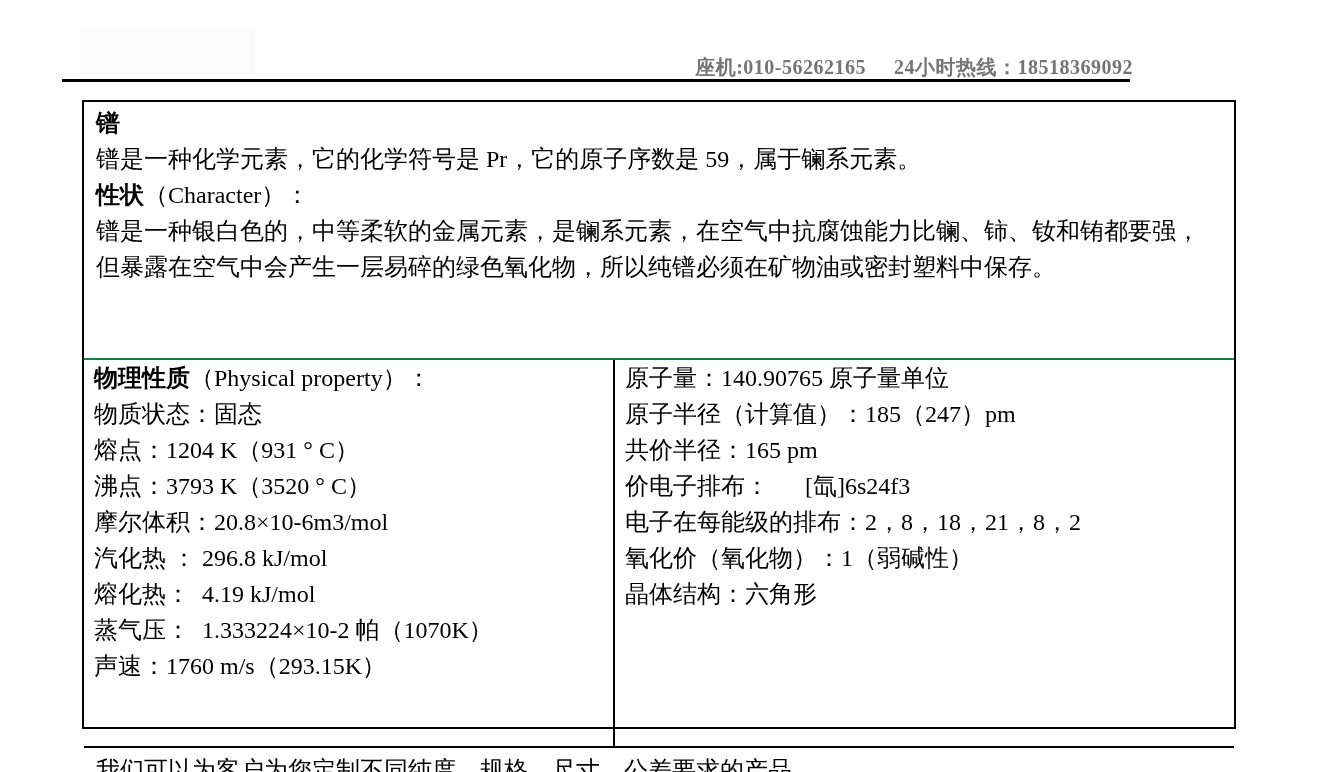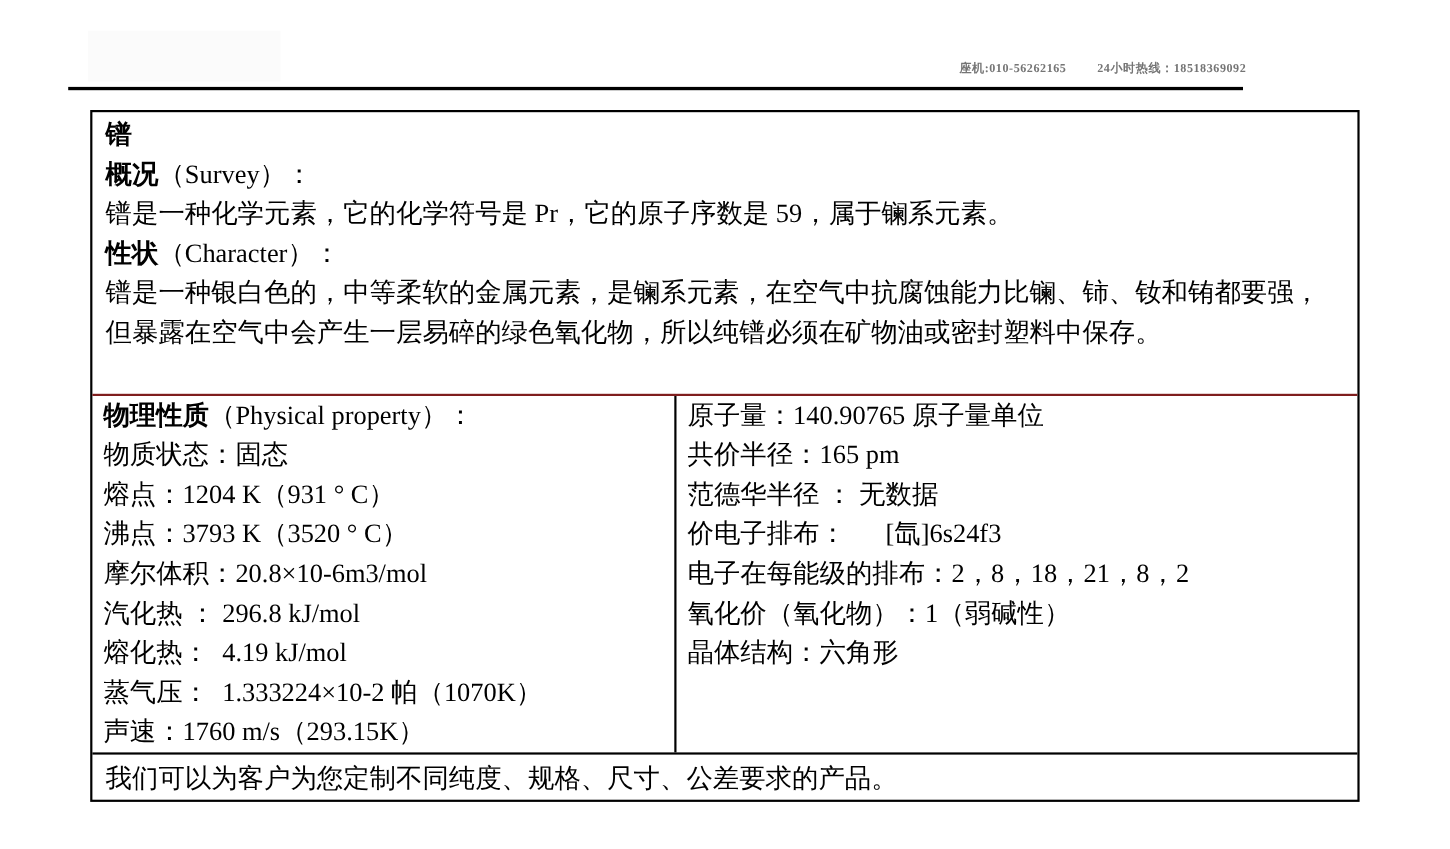--- a/index.html
+++ b/index.html
@@ -15,21 +15,21 @@
 
   
   .header { position: absolute; left: 0; top: 0; width: 100%; height: 82px; }
   .logo {
     position: absolute; left: 80px; top: 28px;
     width: 175px; height: 46px;
     background: #fbfbfb;
   }
   .contact {
     position: absolute; right: 185px; top: 54px;
-    font-size: 11px; font-weight: bold; color: #757575;
+    font-size: 20px; font-weight: bold; color: #757575;
     letter-spacing: 0.5px; white-space: nowrap;
   }
   .contact .phone { margin-right: 28px; }
   .header-rule {
     position: absolute; left: 62px; top: 79px;
     width: 1068px; height: 3px; background: #000;
   }
 
   
   .box {
@@ -41,22 +41,22 @@
   .intro {
     height: 256px;
     padding: 3px 12px 0 12px;
     font-size: 24px; line-height: 36px;
   }
   .intro .line { white-space: pre-wrap; }
   .bold { font-weight: bold; }
 
   .cols {
     display: flex;
-    border-top: 2px solid #7f1d1d;
-    height: 326px;
+    border-top: 2px solid #15803d;
+    height: 388px;
   }
   .col { padding: 0 10px; font-size: 24px; line-height: 36px; }
   .col-left  { width: 531px; border-right: 2px solid #000; }
   .col-right { flex: 1; }
   .prop-row, .col-heading { white-space: pre-wrap; }
 
   .footer-row {
     border-top: 2px solid #000;
     height: 45px;
     padding: 5px 12px 0 12px;
@@ -74,21 +74,20 @@
     <div class="contact">
       <span class="phone">座机:010-56262165</span><span>24小时热线：18518369092</span>
     </div>
     <div class="header-rule"></div>
   </div>
 
   <div class="box">
 
     <div class="intro">
       <div class="line bold">镨</div>
-      <div class="line"><span class="bold">概况</span><span>（Survey）：</span></div>
       <div class="line">镨是一种化学元素，它的化学符号是 Pr，它的原子序数是 59，属于镧系元素。</div>
       <div class="line"><span class="bold">性状</span><span>（Character）：</span></div>
       <div class="line">镨是一种银白色的，中等柔软的金属元素，是镧系元素，在空气中抗腐蚀能力比镧、铈、钕和铕都要强，但暴露在空气中会产生一层易碎的绿色氧化物，所以纯镨必须在矿物油或密封塑料中保存。</div>
     </div>
 
     <div class="cols">
 
       <div class="col col-left">
         <div class="col-heading"><span class="bold">物理性质</span><span>（Physical property）：</span></div>
         <div class="prop-row">物质状态：固态</div>
@@ -96,22 +95,22 @@
         <div class="prop-row">沸点：3793 K（3520 ° C）</div>
         <div class="prop-row">摩尔体积：20.8×10-6m3/mol</div>
         <div class="prop-row">汽化热 ： 296.8 kJ/mol</div>
         <div class="prop-row">熔化热：  4.19 kJ/mol</div>
         <div class="prop-row">蒸气压：  1.333224×10-2 帕（1070K）</div>
         <div class="prop-row">声速：1760 m/s（293.15K）</div>
       </div>
 
       <div class="col col-right">
         <div class="prop-row">原子量：140.90765 原子量单位</div>
+        <div class="prop-row">原子半径（计算值）：185（247）pm</div>
         <div class="prop-row">共价半径：165 pm</div>
-        <div class="prop-row">范德华半径 ： 无数据</div>
         <div class="prop-row">价电子排布：      [氙]6s24f3</div>
         <div class="prop-row">电子在每能级的排布：2，8，18，21，8，2</div>
         <div class="prop-row">氧化价（氧化物）：1（弱碱性）</div>
         <div class="prop-row">晶体结构：六角形</div>
       </div>
 
     </div>
 
     <div class="footer-row">我们可以为客户为您定制不同纯度、规格、尺寸、公差要求的产品。</div>
 

